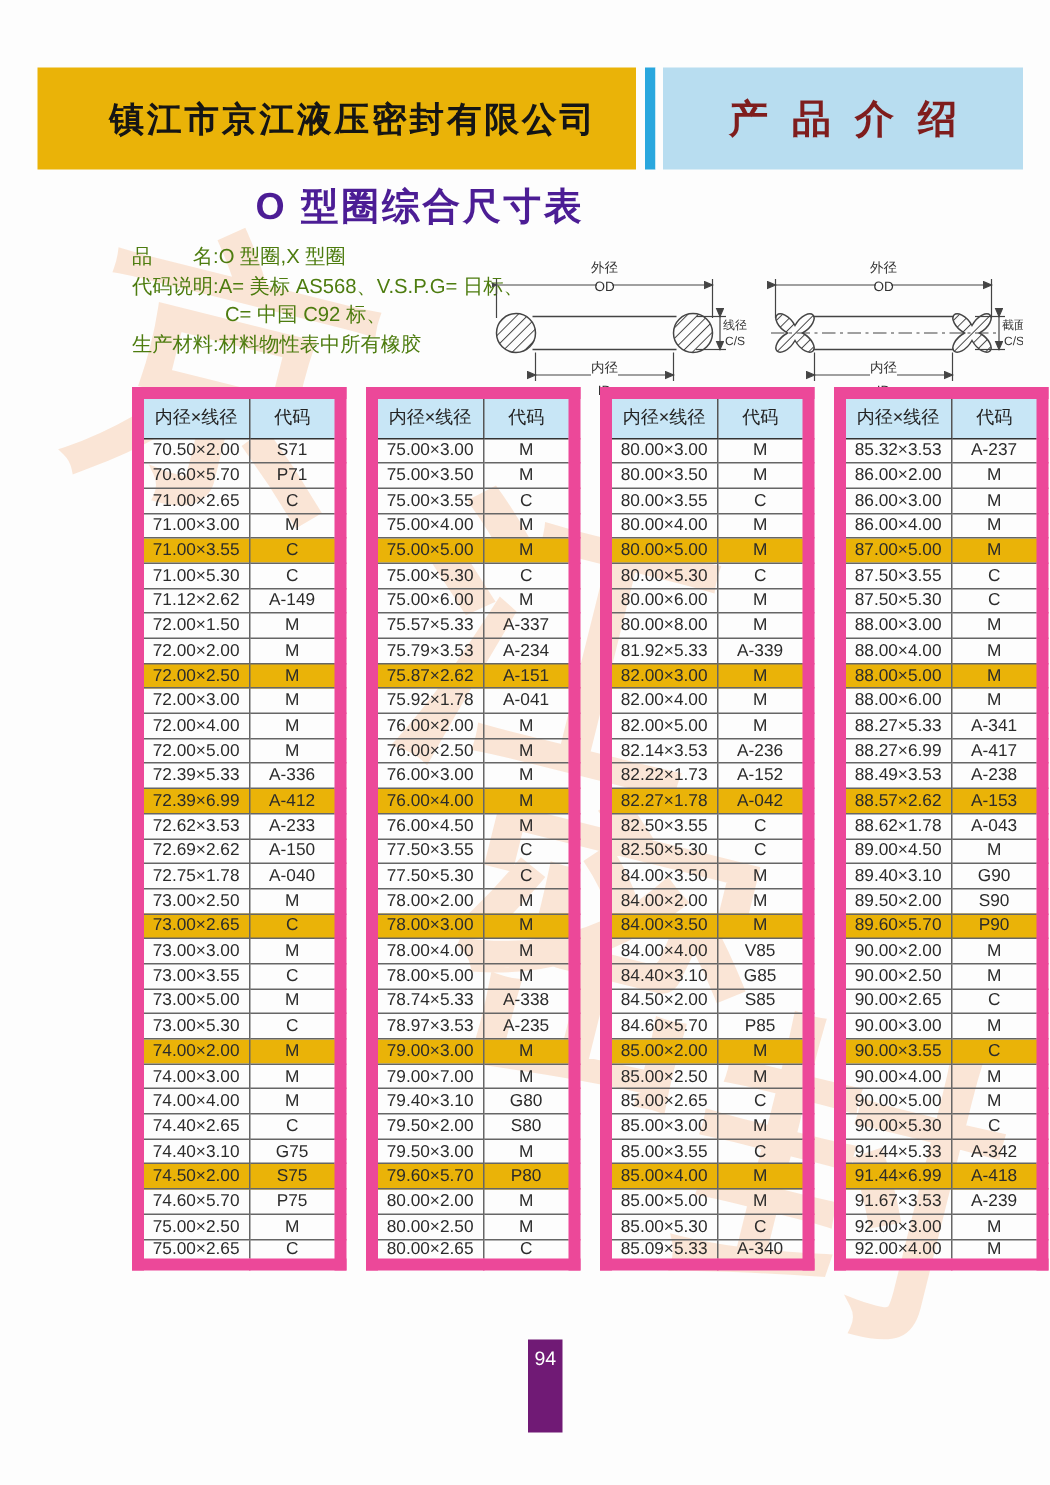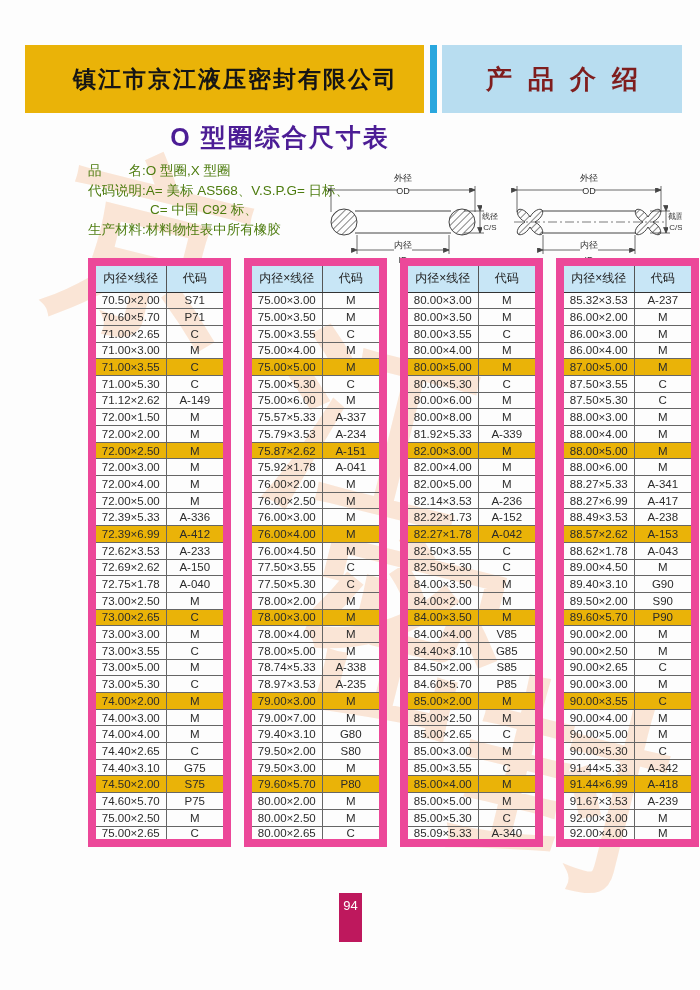--- a/index.html
+++ b/index.html
@@ -38,21 +38,21 @@
 
   
   .watermark { position:absolute; left:0; top:0; width:700px; height:990px; pointer-events:none; z-index:-1; }
   .watermark span { position:absolute; font-family:"DejaVu Serif",serif; font-weight:bold; color:#f2a368; opacity:0.26; }
   .wm1 { left:55px;  top:125px; font-size:190px; transform:rotate(14deg); }
   .wm2 { left:275px; top:300px; font-size:200px; transform:rotate(14deg); }
   .wm3 { left:300px; top:500px; font-size:200px; transform:rotate(14deg); }
   .wm4 { left:460px; top:650px; font-size:205px; transform:rotate(14deg); }
 
   
-  .page-badge { position:absolute; left:339px; top:893px; width:23px; height:49px; background:#be185d; color:#fff; font-size:13px; text-align:center; padding-top:5px; }
+  .page-badge { position:absolute; left:352px; top:893px; width:23px; height:62px; background:#701a75; color:#fff; font-size:13px; text-align:center; padding-top:5px; }
 </style>
 </head>
 <body>
 
 <div class="watermark">
   <span class="wm1">京</span>
   <span class="wm2">江</span>
   <span class="wm3">密</span>
   <span class="wm4">封</span>
 </div>

